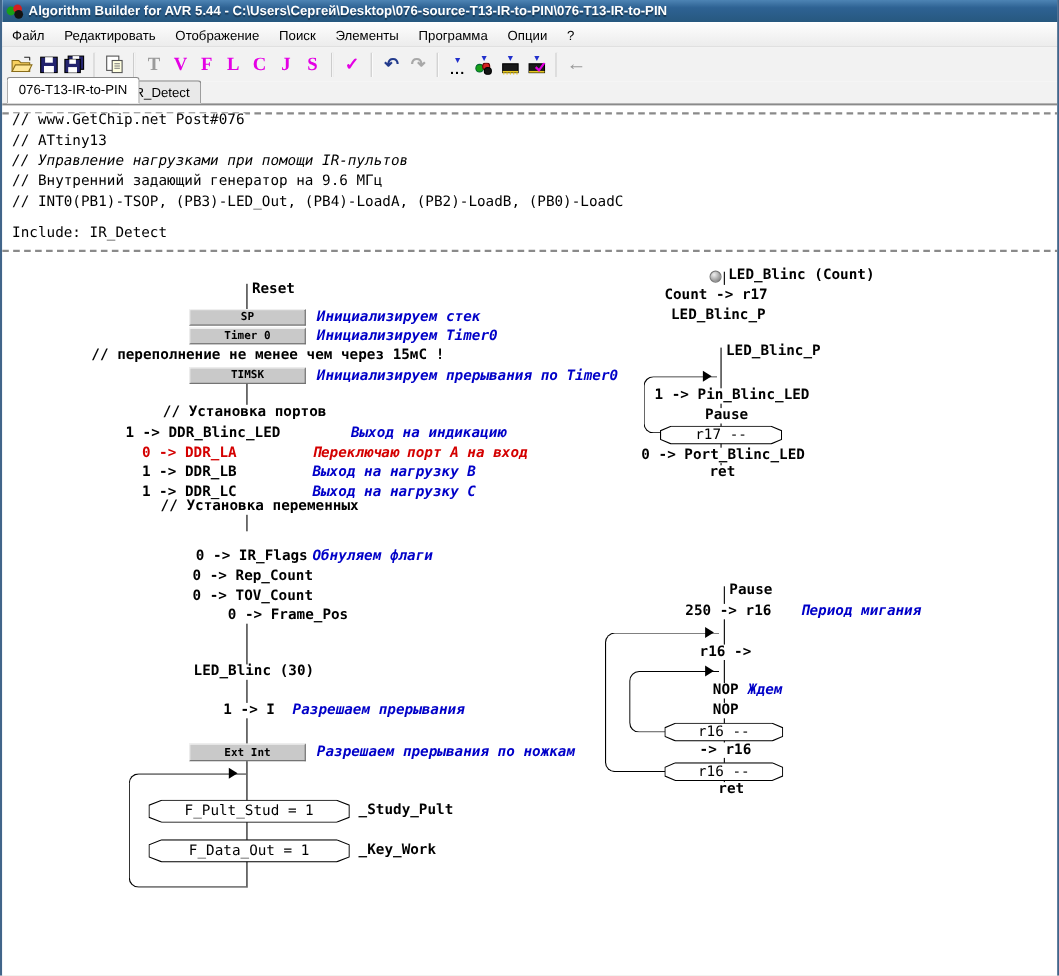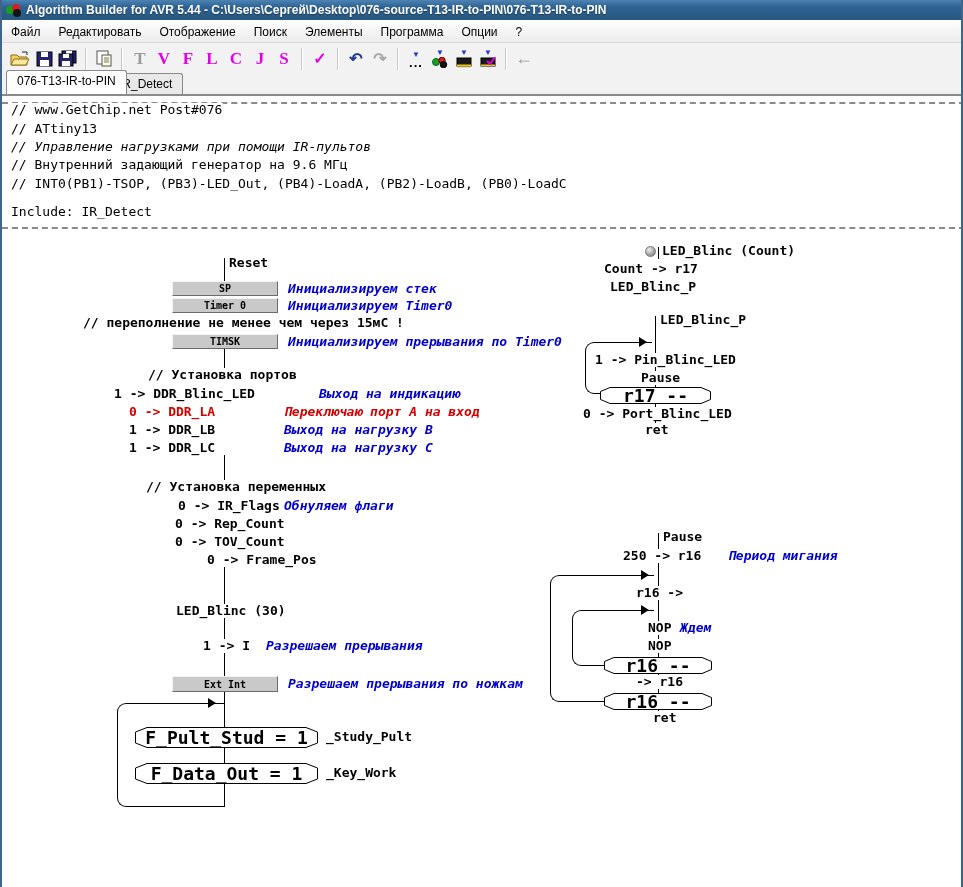--- a/index.html
+++ b/index.html
@@ -45,21 +45,21 @@
   .redt{color:#D40000;}
   .vline{position:absolute;width:1px;background:#000;}
   .gbox{position:absolute;background:#c9c9c9;border:1px solid;border-color:#f3f3f3 #6b6b6b #6b6b6b #f3f3f3;
         box-sizing:border-box;font-family:"DejaVu Sans Mono",monospace;font-weight:bold;font-size:10px;
         display:flex;align-items:center;justify-content:center;}
   .loop{position:absolute;border:1px solid #000;border-right:none;border-radius:9px 0 0 9px;box-sizing:border-box;}
   .arr{position:absolute;width:0;height:0;border-left:8px solid #000;border-top:5px solid transparent;border-bottom:5px solid transparent;}
   .oct{position:absolute;}
   .oct svg{position:absolute;left:0;top:0;}
   .oct .octtxt{position:absolute;inset:0;display:flex;align-items:center;justify-content:center;
-        font-family:"DejaVu Sans Mono",monospace;font-weight:bold;font-size:18px;white-space:pre;}
+        font-family:"DejaVu Sans Mono",monospace;font-weight:normal;font-size:13px;white-space:pre;}
   .procicon{position:absolute;width:9px;height:9px;border-radius:50%;
         background:radial-gradient(circle at 35% 30%,#efefef,#8d8d8d 75%);border:1px solid #777;}
   .icon-svg{display:block;}
 </style>
 </head>
 <body>
 
 <div class="window">
 
   <div class="abs titlebar">
@@ -205,21 +205,21 @@
   <div class="code" style="left:111px;top:387px;text-align:center;">1 -&gt; DDR_Blinc_LED</div>
   <div class="code cmt" style="left:300px;top:387px;margin-left:16px;">Выход на индикацию</div>
   <div class="code redt" style="left:126px;top:405px;">0 -&gt; DDR_LA</div>
   <div class="code cmt redt" style="left:281px;top:405px;">Переключаю порт А на вход</div>
   <div class="code" style="left:126px;top:423px;">1 -&gt; DDR_LB</div>
   <div class="code cmt" style="left:281px;top:423px;">Выход на нагрузку B</div>
   <div class="code" style="left:126px;top:441px;">1 -&gt; DDR_LC</div>
   <div class="code cmt" style="left:281px;top:441px;">Выход на нагрузку C</div>
 
   <div class="vline" style="left:222px;top:455px;height:28px;"></div>
-  <div class="code" style="left:143px;top:454px;margin-top:26px;">// Установка переменных</div>
+  <div class="code" style="left:143px;top:454px;">// Установка переменных</div>
 
   <div class="code" style="left:175px;top:499px;">0 -&gt; IR_Flags</div>
   <div class="code cmt" style="left:281px;top:499px;">Обнуляем флаги</div>
   <div class="code" style="left:172px;top:517px;">0 -&gt; Rep_Count</div>
   <div class="code" style="left:172px;top:535px;">0 -&gt; TOV_Count</div>
   <div class="code" style="left:172px;top:553px;margin-left:32px;">0 -&gt; Frame_Pos</div>
 
   <div class="vline" style="left:222px;top:567px;height:40px;"></div>
   <div class="code" style="left:173px;top:604px;">LED_Blinc (30)</div>
 

